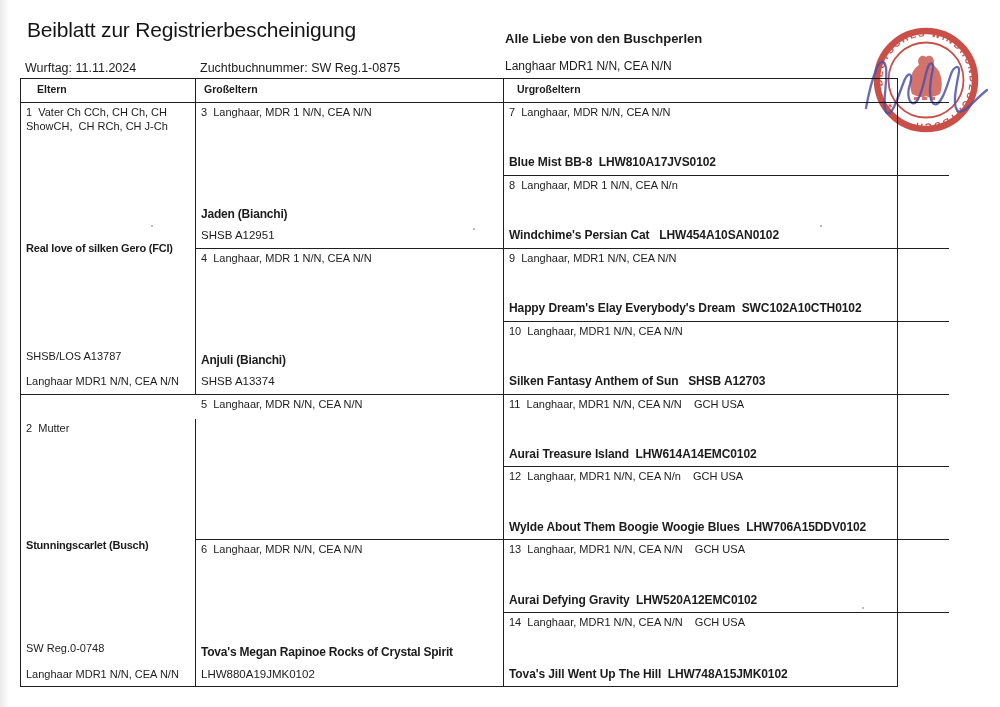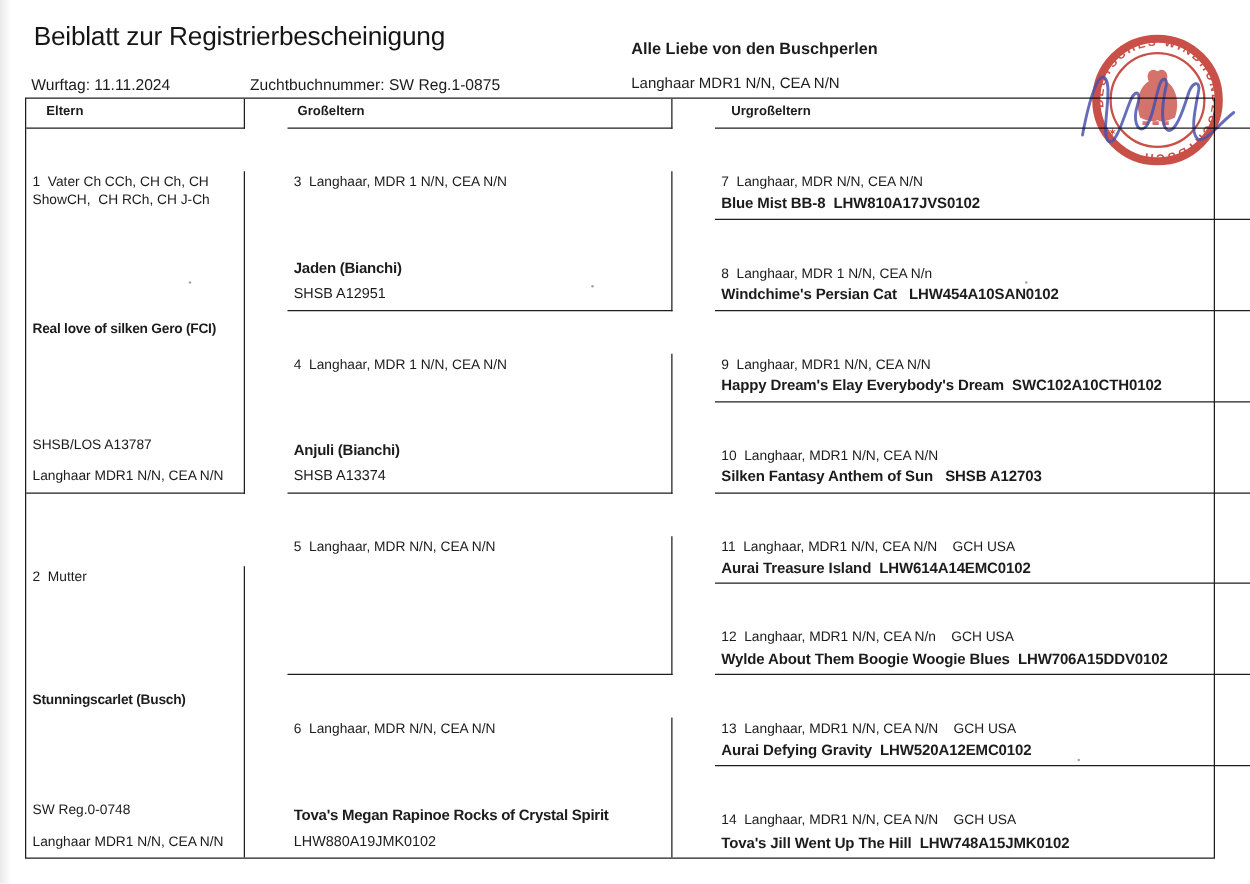--- a/index.html
+++ b/index.html
@@ -14,24 +14,24 @@
 
   
   .doc-title{position:absolute;left:27px;top:18px;font-size:21px;letter-spacing:-0.2px;color:#151515;}
   .meta-wurftag{position:absolute;left:25px;top:61px;font-size:12.5px;}
   .meta-zbn{position:absolute;left:200px;top:61px;font-size:12.5px;text-align:right;}
   .dog-name{position:absolute;left:505px;top:31px;font-size:13px;font-weight:bold;}
   .dog-health{position:absolute;left:505px;top:59px;font-size:12px;}
 
   
   .pedigree{
-    position:absolute;left:20px;top:78px;width:952px;height:609px;
+    position:absolute;left:20px;top:78px;width:878px;height:609px;
     display:grid;grid-template-columns:175px 308px 445px;
     grid-template-rows:24px repeat(8,1fr);
-    border:1.5px solid #1f1f1f;box-sizing:border-box;background:transparent;gap:34px;
+    border:1.5px solid #1f1f1f;box-sizing:border-box;background:transparent;
   }
   .cell{border-right:1px solid #1f1f1f;border-bottom:1px solid #1f1f1f;
     box-sizing:border-box;padding:3px 6px 5px 5px;font-size:11px;line-height:13.5px;
     display:flex;flex-direction:column;min-width:0;}
   .pre{white-space:pre-wrap;}
   .hc{flex-direction:row;align-items:center;font-weight:bold;font-size:10.5px;padding-bottom:4px;}
   .c1{grid-area:1/1/2/2;padding-left:16px;}
   .c2{grid-area:1/2/2/3;padding-left:8px;}
   .c3{grid-area:1/3/2/4;padding-left:13px;border-right:none;}
   .father{grid-area:2/1/6/2;}

